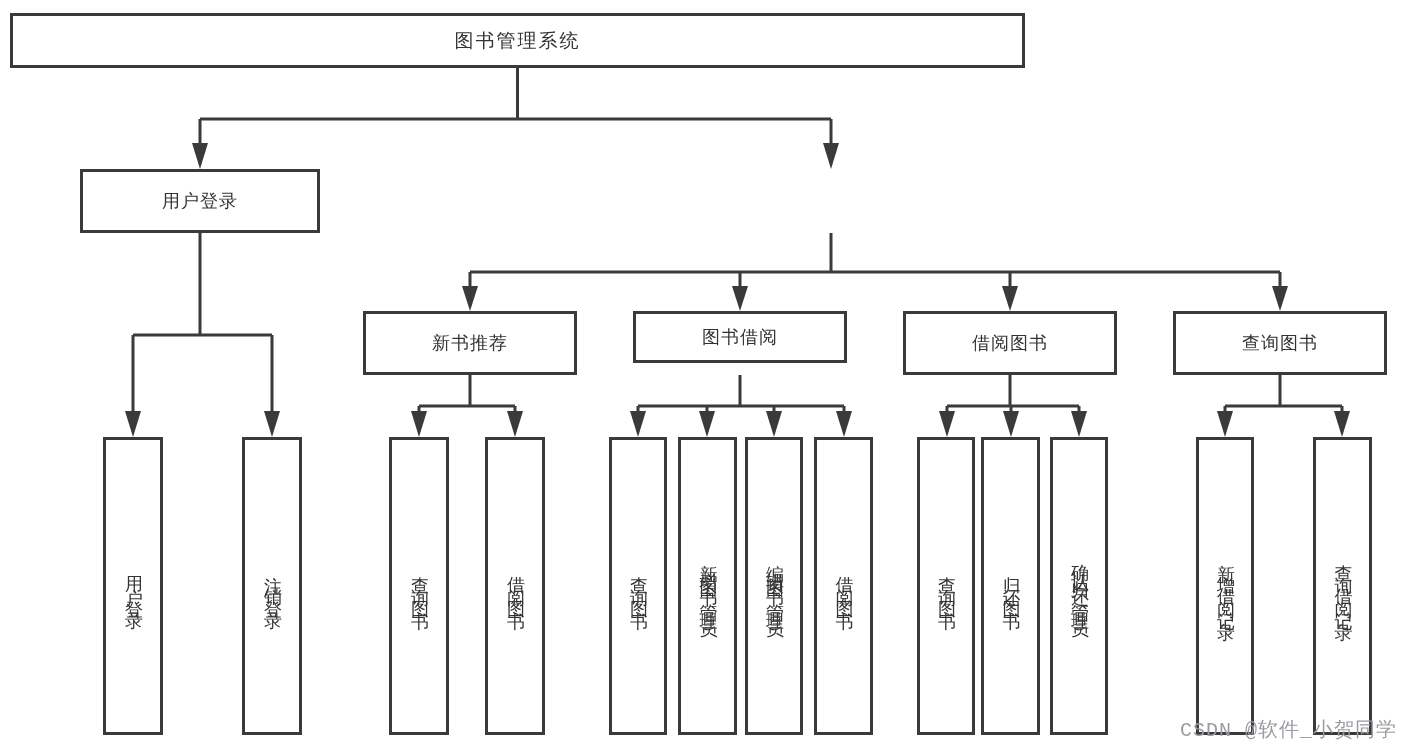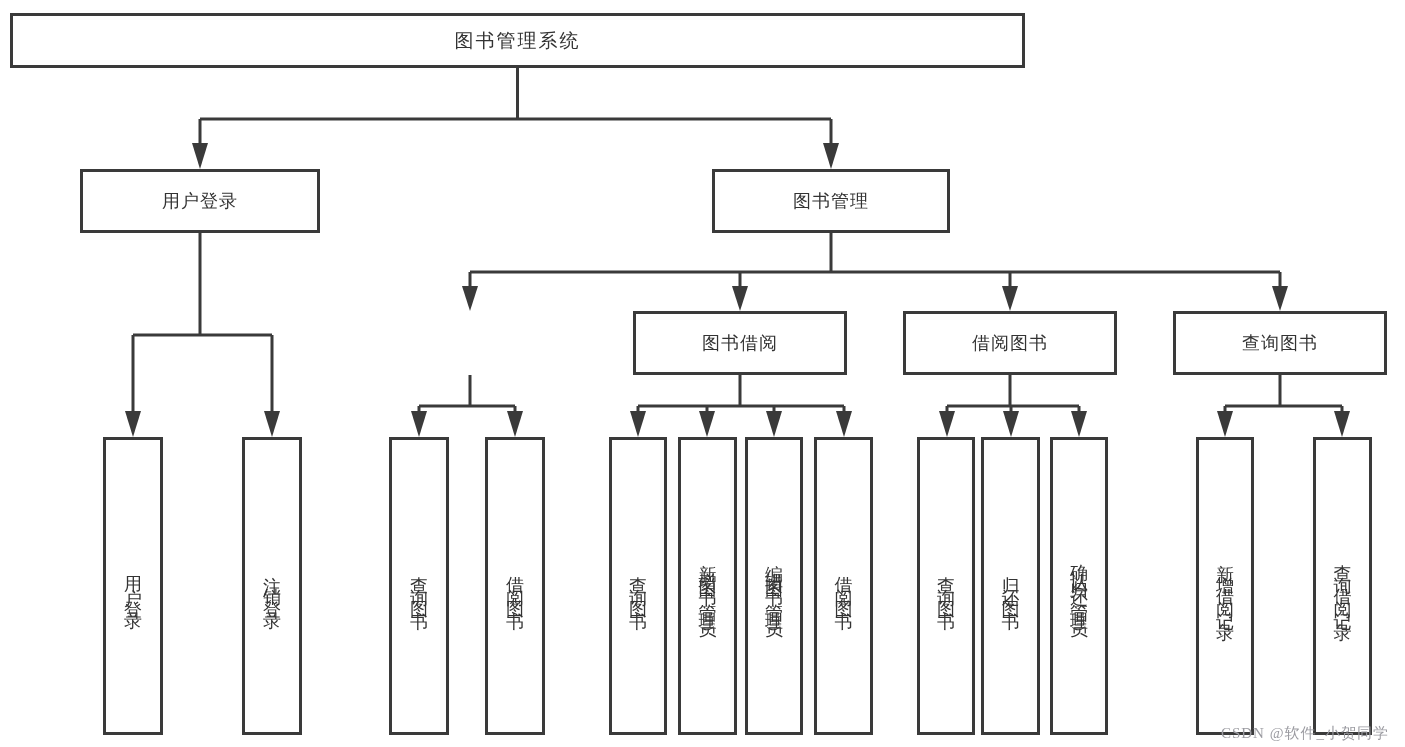--- a/index.html
+++ b/index.html
@@ -1,20 +1,20 @@
 <!DOCTYPE html>
 <html style="--line: #3a3a3a; --text: #333333; --watermark: #9b9ba1; --background: #ffffff;"><head>
 <meta charset="utf-8">
 <style>
   html,body{margin:0;padding:0;background:#fff;}
   #canvas{
     position:relative;
     width:1405px;height:747px;
     background:var(--background,#fff);
-    font-family:Liberation Serif, serif;
+    font-family:Liberation Mono, monospace;
     overflow:hidden;
   }
   .wires{position:absolute;left:0;top:0;}
   .wires path{stroke:var(--line,#3a3a3a);stroke-width:3;fill:none;}
   .wires polygon{fill:var(--line,#3a3a3a);stroke:none;}
   .box{
     position:absolute;
     box-sizing:border-box;
     background:#fff;
     border:3px solid var(--line,#3a3a3a);
@@ -28,22 +28,22 @@
     writing-mode:vertical-rl;
     text-orientation:mixed;
     font-size:18px;
     letter-spacing:12px;
     line-height:1;
     white-space:nowrap;
   }
   .vtext.tight{letter-spacing:8px;}
   .watermark{
     position:absolute;
-    right:16px;bottom:4px;
-    font-size:15px;
+    right:8px;bottom:4px;
+    font-size:20px;
     color:var(--watermark,#9b9ba1);
     letter-spacing:1px;
     white-space:nowrap;
   }
 </style>
 </head>
 <body>
 
 <div id="canvas">
 
@@ -83,25 +83,25 @@
     <polygon points="1334,411 1350,411 1342,437"></polygon>
   </svg>
 
   <div class="box" style="left:10px;top:13px;width:1015px;height:55px">
     <span class="h-label root-label">图书管理系统</span>
   </div>
 
   <div class="box" style="left:80px;top:169px;width:240px;height:64px">
     <span class="h-label">用户登录</span>
   </div>
-  <div class="box" style="left:712px;top:169px;width:238px;height:64px">
-    <span class="h-label">图书管理</span>
+
+  <div class="box" style="left:363px;top:311px;width:214px;height:64px">
+    <span class="h-label">新书推荐</span>
   </div>
-
-  <div class="box" style="left:633px;top:311px;width:214px;height:64px">
+  <div class="box" style="left:633px;top:311px;width:214px;height:52px">
     <span class="h-label">图书借阅</span>
   </div>
   <div class="box" style="left:903px;top:311px;width:214px;height:64px">
     <span class="h-label">借阅图书</span>
   </div>
   <div class="box" style="left:1173px;top:311px;width:214px;height:64px">
     <span class="h-label">查询图书</span>
   </div>
 
   <div class="box leaf" style="left:103px;width:60px">

